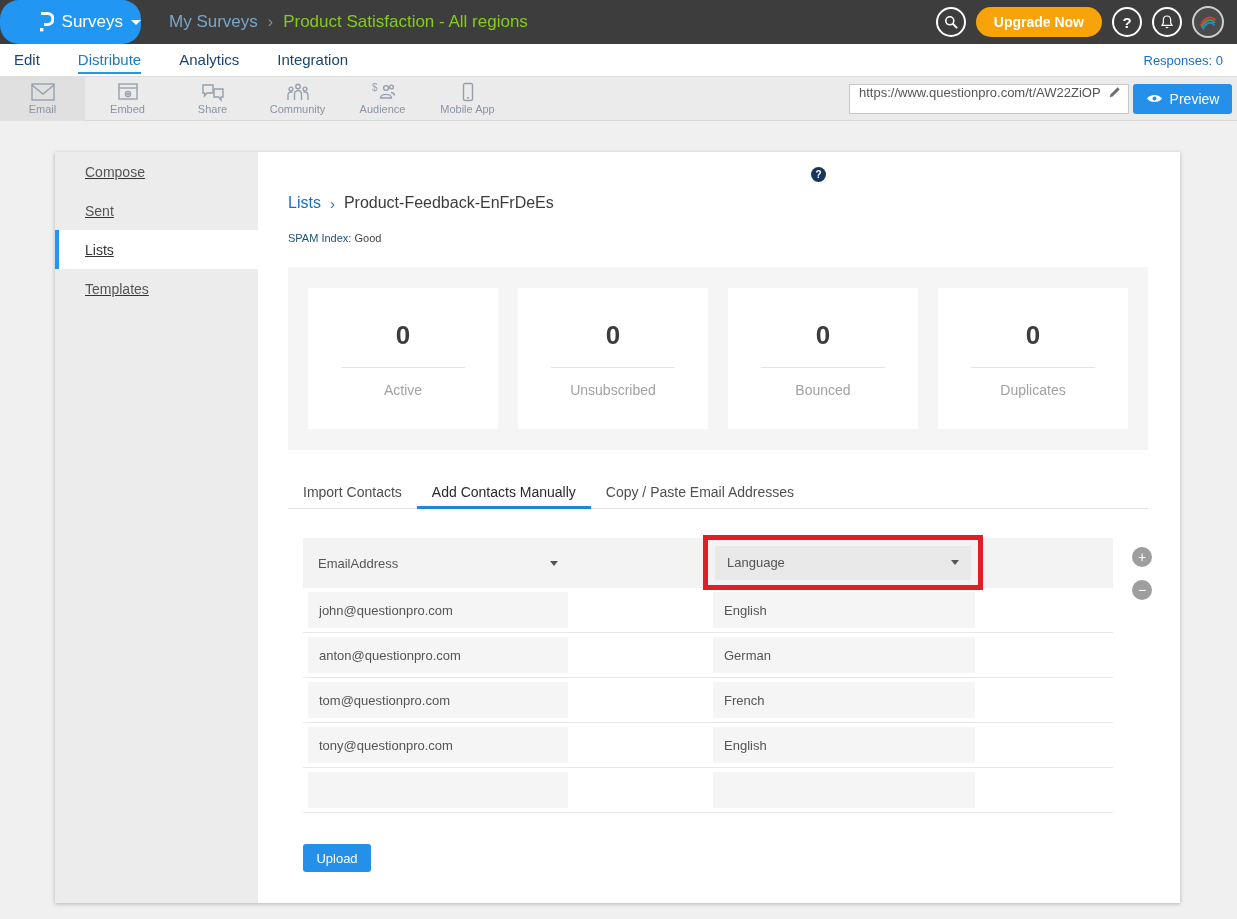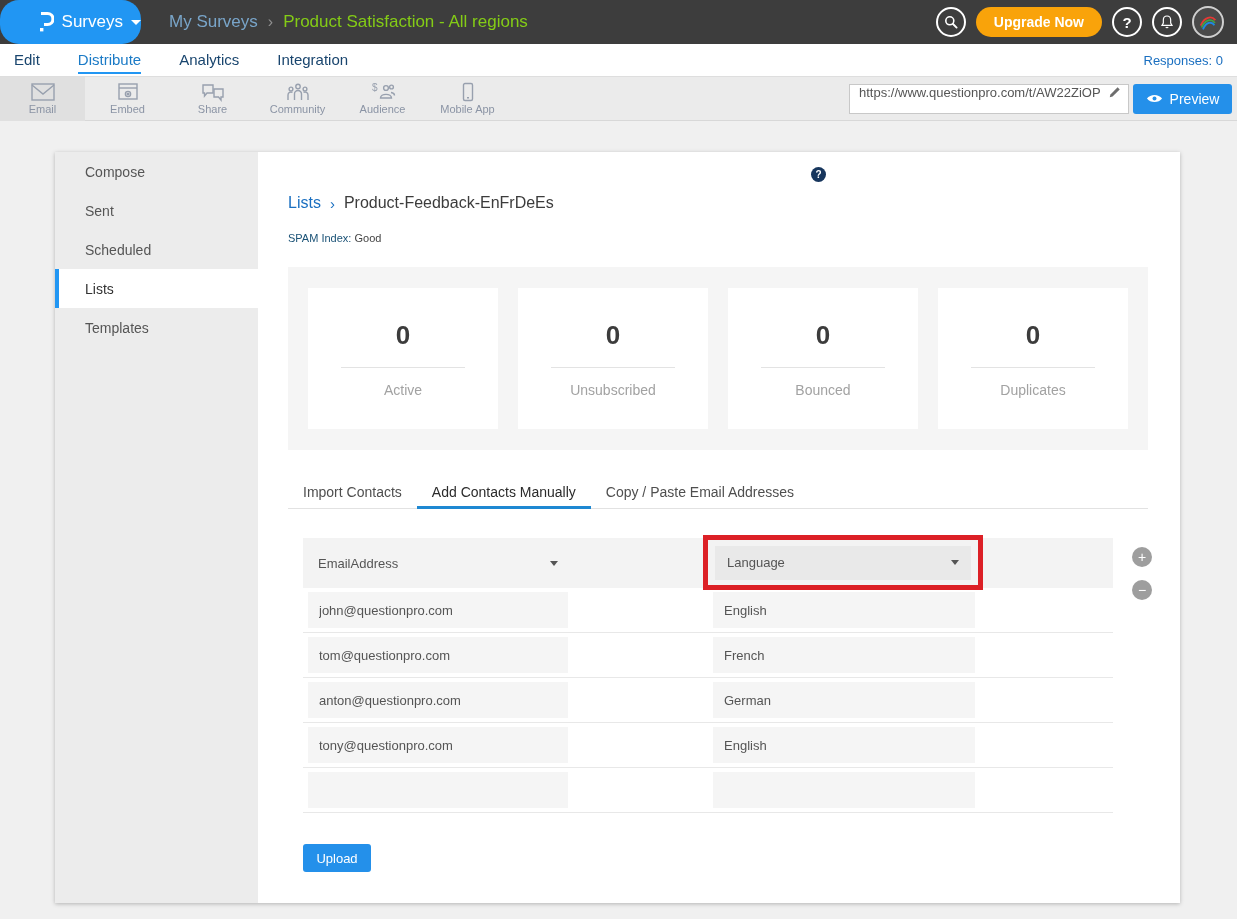--- a/index.html
+++ b/index.html
@@ -35,21 +35,21 @@
   .tool-item.active { background:#e0e0e0; }
   .tool-item .lbl { font-size:11px; color:#8b94a5; }
   .tool-item svg { stroke:#98a0ae; fill:none; stroke-width:1.4; }
   .url-wrap { margin-left:auto; display:flex; align-items:center; }
   .url-box { width:280px; height:30px; background:#fff; border:1px solid #c8c8c8; display:flex; align-items:flex-start; padding:0 6px 0 9px;margin-left:48px; }
   .url-box input { flex:1; border:none; outline:none; font-size:13px; color:#555; font-family:inherit; background:transparent; min-width:0; }
   .pencil { cursor:pointer; flex:0 0 auto; display:flex; }
   .preview-btn { width:99px; height:30px; margin-left:4px; margin-right:5px; background:#2490ea; color:#fff; border:none; border-radius:3px; font-size:14px; display:flex; align-items:center; justify-content:center; gap:7px; cursor:pointer; font-family:inherit; }
   
   .card { position:absolute; left:55px; top:152px; width:1125px; height:751px; background:#fff; box-shadow:0 1px 4px rgba(0,0,0,.25); }
-  .sidebar { position:absolute; left:0; top:0; width:203px; height:751px; background:#ececec; }
+  .sidebar { position:absolute; left:0; top:0; width:203px; height:751px; background:#ececec;text-decoration:underline; }
   .side-item { height:39px; display:flex; align-items:center; padding-left:30px; font-size:14px; color:#555; cursor:pointer; }
   .side-item.active { background:#fff; border-left:4px solid #2196f3; padding-left:26px; color:#333; }
   .main { position:absolute; left:203px; top:0; width:922px; height:751px; }
   .help-dot { position:absolute; left:553px; top:15px; width:15px; height:15px; border-radius:50%; background:#17365d; color:#fff; font-size:10px; font-weight:bold; display:flex; align-items:center; justify-content:center; cursor:pointer; }
   .search-box { position:absolute; left:572px; top:8px; width:318px; height:29px; background:#f0f0f0; display:flex; align-items:center; padding:0 9px; gap:8px; }
   .search-box svg { stroke:#444; fill:none; stroke-width:1.8; flex:0 0 auto; }
   .search-box input { flex:1; border:none; outline:none; background:transparent; font-size:14px; color:#444; font-family:inherit; }
   .search-box input::placeholder { color:#9a9a9a; }
   .crumb2 { position:absolute; left:30px; top:42px; display:flex; align-items:center; gap:9px; font-size:16px; }
   .crumb2 .lnk { color:#1a6fc0; cursor:pointer; }
@@ -225,21 +225,20 @@
       <span>Preview</span>
     </button>
   </div>
 </div>
 
 <div class="card">
 
   <div class="sidebar">
     <div class="side-item">Compose</div>
     <div class="side-item">Sent</div>
-    <div class="side-item">Scheduled</div>
     <div class="side-item active">Lists</div>
     <div class="side-item">Templates</div>
   </div>
 
   <div class="main">
 
     <div class="help-dot">?</div>
 
     <div class="crumb2">
       <span class="lnk">Lists</span>
@@ -293,28 +292,28 @@
             <span class="tri"></span>
           </div>
         </div>
       </div>
 
       <div class="trow">
         <input class="cell-input cell-email" value="john@questionpro.com" style="">
         <input class="cell-input cell-lang" value="English" style="">
       </div>
       <div class="trow">
+        <input class="cell-input cell-email" value="anton@questionpro.com" style="">
+        <input class="cell-input cell-lang" value="German" style="">
+      </div>
+      <div class="trow">
         <input class="cell-input cell-email" value="tom@questionpro.com" style="">
         <input class="cell-input cell-lang" value="French" style="">
       </div>
       <div class="trow">
-        <input class="cell-input cell-email" value="anton@questionpro.com" style="">
-        <input class="cell-input cell-lang" value="German" style="">
-      </div>
-      <div class="trow">
         <input class="cell-input cell-email" value="tony@questionpro.com" style="">
         <input class="cell-input cell-lang" value="English" style="">
       </div>
       <div class="trow">
         <input class="cell-input cell-email" value="" style="">
         <input class="cell-input cell-lang" value="" style="">
       </div>
     </div>
 
     <button class="round-btn btn-plus">+</button>

